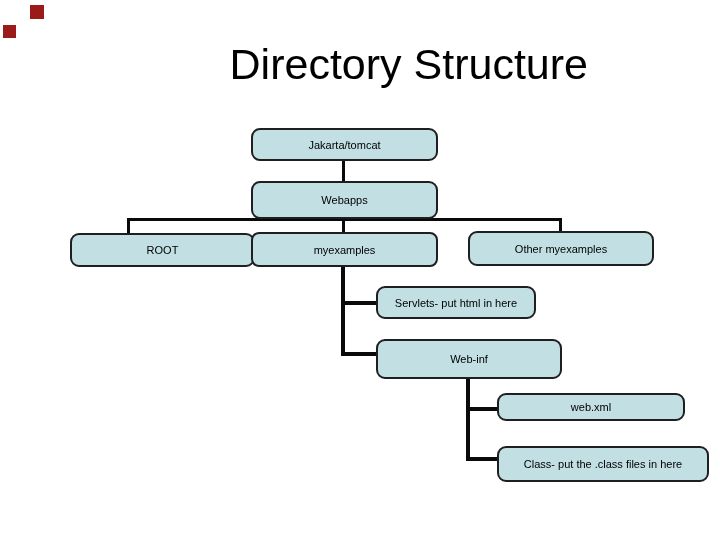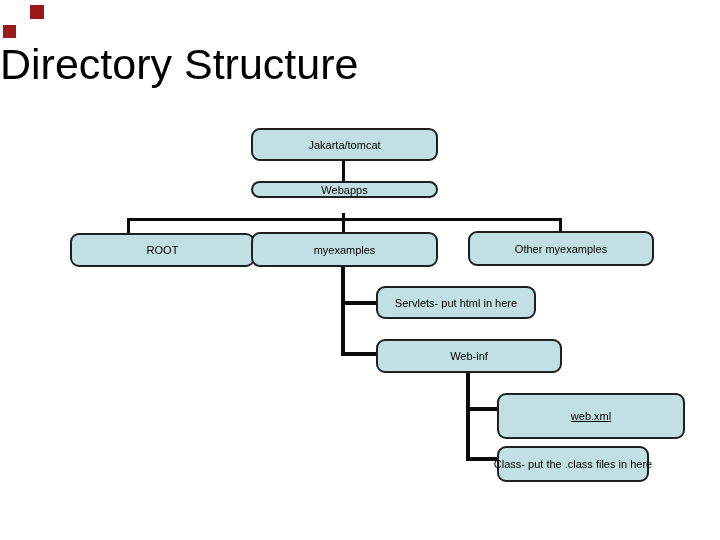--- a/index.html
+++ b/index.html
@@ -22,21 +22,21 @@
     position: absolute;
     background: #9b1b1b;
   }
   .accent-square.sq1 { left: 30px; top: 5px;  width: 14px; height: 14px; }
   .accent-square.sq2 { left: 3px;  top: 25px; width: 13px; height: 13px; }
   .slide-title {
     position: absolute;
     left: 0;
     top: 40px;
     width: 588px;
-    text-align: left;
+    text-align: right;
     font-size: 43px;
     font-weight: 400;
     color: #000000;
     line-height: 1.15;
     letter-spacing: 0px;
     white-space: nowrap;
   }
   .node {
     position: absolute;
     box-sizing: border-box;
@@ -45,28 +45,28 @@
     border-radius: 9px;
     display: flex;
     align-items: center;
     justify-content: center;
     font-size: 11px;
     color: #000000;
     text-align: center;
     white-space: nowrap;
   }
   .n-jakarta    { left: 251px; top: 128px; width: 187px; height: 33px; align-items: center; }
-  .n-webapps    { left: 251px; top: 181px; width: 187px; height: 17px; }
+  .n-webapps    { left: 251px; top: 181px; width: 187px; height: 38px; }
   .n-root       { left: 37px;  top: 233px; width: 185px; height: 34px; margin-left: 33px; }
-  .n-myexamples { left: 251px; top: 232px; width: 187px; height: 35px; }
+  .n-myexamples { left: 251px; top: 232px; width: 187px; height: 35px; border-radius: 8px; }
   .n-other      { left: 468px; top: 231px; width: 186px; height: 35px; }
   .n-servlets   { left: 376px; top: 286px; width: 160px; height: 33px; }
-  .n-webinf     { left: 376px; top: 339px; width: 186px; height: 34px; }
-  .n-webxml     { left: 497px; top: 393px; width: 188px; height: 46px; text-decoration: underline; }
-  .n-classfiles { left: 497px; top: 446px; width: 152px; height: 36px; text-align: right; }
+  .n-webinf     { left: 376px; top: 339px; width: 186px; height: 40px; }
+  .n-webxml     { left: 497px; top: 393px; width: 188px; height: 28px; }
+  .n-classfiles { left: 497px; top: 446px; width: 212px; height: 36px; text-align: right; }
   .connector {
     position: absolute;
     background: #0a0a0a;
   }
   .c-jakarta-webapps   { left: 342px; top: 160px; width: 3px;   height: 22px; }
   .c-webapps-trunk     { left: 342px; top: 213px; width: 3px;   height: 20px; }
   .c-bus               { left: 127px; top: 218px; width: 435px; height: 3px;  }
   .c-stub-root         { left: 127px; top: 218px; width: 3px;   height: 16px; }
   .c-stub-other        { left: 559px; top: 218px; width: 3px;   height: 14px; }
   .c-trunk-myexamples  { left: 341px; top: 266px; width: 4px;   height: 90px; }

